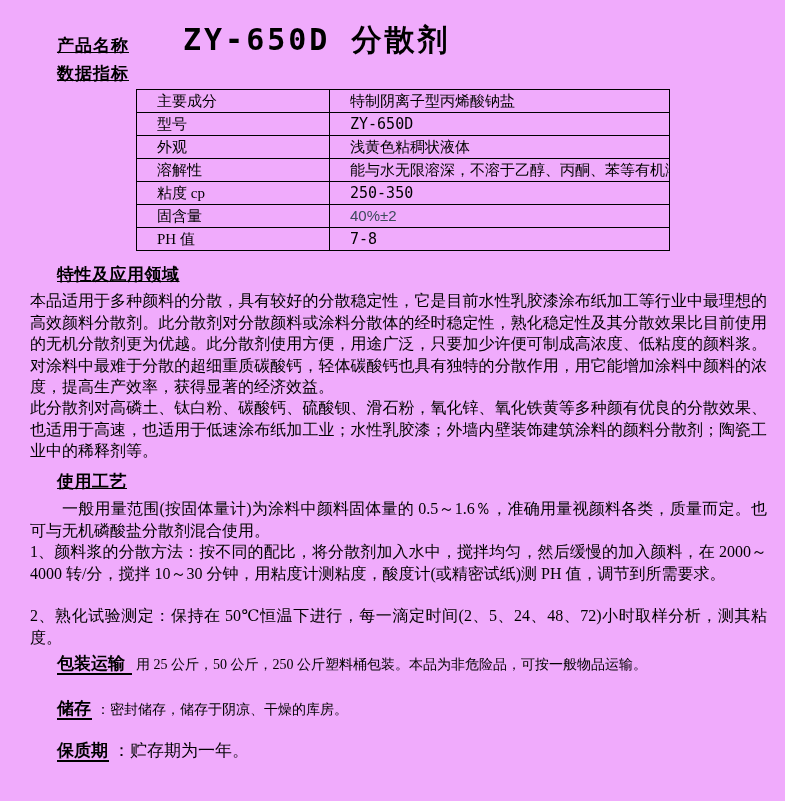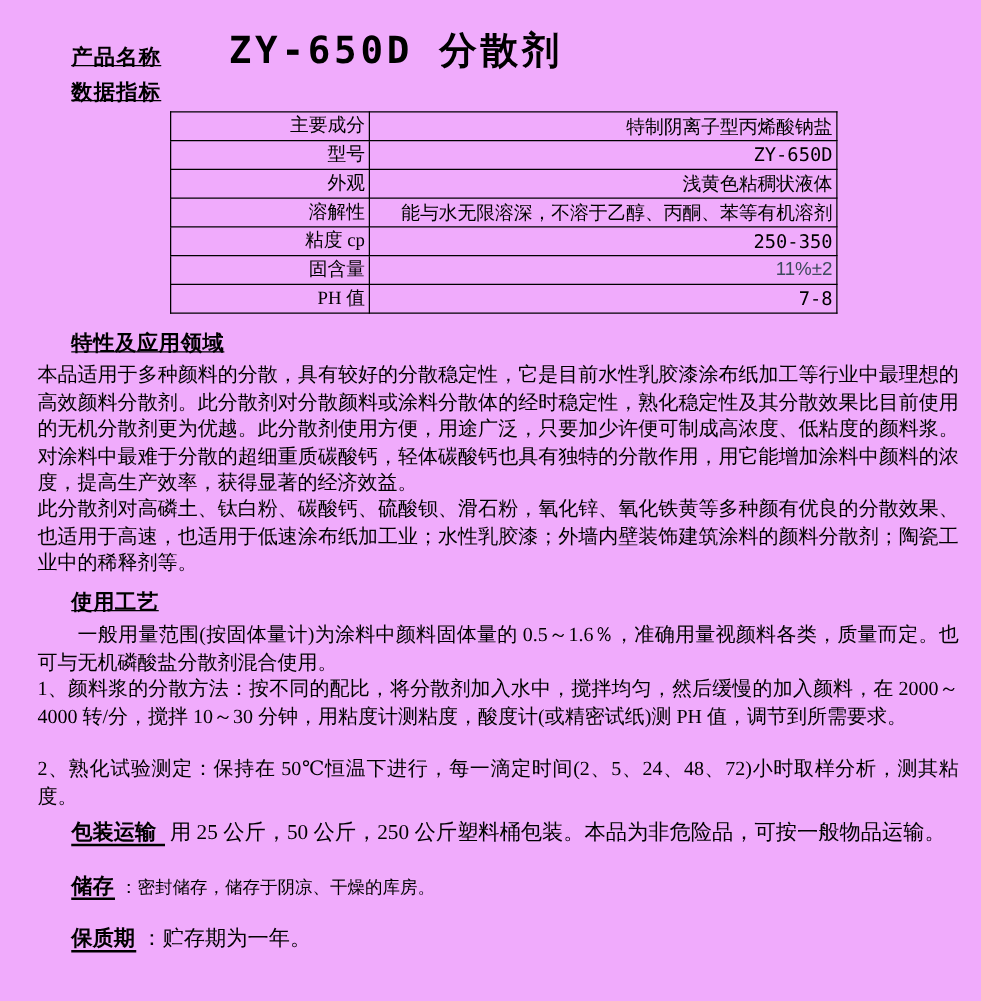--- a/index.html
+++ b/index.html
@@ -32,22 +32,22 @@
   
   .spec{
     position:absolute;left:136px;top:89px;
     width:534px;
     border-collapse:collapse;table-layout:fixed;
     font-size:15px;
   }
   .spec td{
     border:1px solid #000;
     height:22px;line-height:22px;
-    padding:0 3px;
-    white-space:nowrap;overflow:hidden;text-align:right;
+    padding:0 20px;
+    white-space:nowrap;overflow:hidden;
   }
   .spec td.c1{width:152px;}
   .spec td.c2{font-family:"DejaVu Sans Mono","Liberation Serif",serif;}
   .spec td.c2.hl{
     font-family:"Liberation Sans","DejaVu Sans",sans-serif;
     color:#3d4a5c;
     font-size:15px;
   }
   
   .sec-heading{
@@ -80,21 +80,21 @@
   .store-line{top:699px;}
   .shelf-line{top:739px;}
   .inline-heading{
     font-size:17px;font-weight:bold;
     border-bottom:2px solid #000;
     padding-right:7px;
     display:inline-block;
     line-height:19px;
   }
   .inline-heading.tight{padding-right:1px;}
-  .pack-text{font-size:17px;}
+  .pack-text{font-size:14px;}
   .store-text{font-size:14px;}
   .shelf-text{font-size:17px;}
 </style>
 </head>
 <body>
 
 <div class="page">
 
   <div class="hdr-label lbl-product">产品名称</div>
   <h1 class="doc-title">ZY-650D 分散剂</h1>
@@ -117,21 +117,21 @@
         <tr>
           <td class="c1">溶解性</td>
           <td class="c2">能与水无限溶深，不溶于乙醇、丙酮、苯等有机溶剂</td>
         </tr>
         <tr>
           <td class="c1">粘度 cp</td>
           <td class="c2">250-350</td>
         </tr>
         <tr>
           <td class="c1">固含量</td>
-          <td class="c2 hl">11%±2</td>
+          <td class="c2 hl">40%±2</td>
         </tr>
         <tr>
           <td class="c1">PH 值</td>
           <td class="c2">7-8</td>
         </tr>
       </tbody>
   </table>
 
   <div class="sec-heading feat-h">特性及应用领域</div>
   <div class="body-block feat-p1">本品适用于多种颜料的分散，具有较好的分散稳定性，它是目前水性乳胶漆涂布纸加工等行业中最理想的高效颜料分散剂。此分散剂对分散颜料或涂料分散体的经时稳定性，熟化稳定性及其分散效果比目前使用的无机分散剂更为优越。此分散剂使用方便，用途广泛，只要加少许便可制成高浓度、低粘度的颜料浆。对涂料中最难于分散的超细重质碳酸钙，轻体碳酸钙也具有独特的分散作用，用它能增加涂料中颜料的浓度，提高生产效率，获得显著的经济效益。</div>

